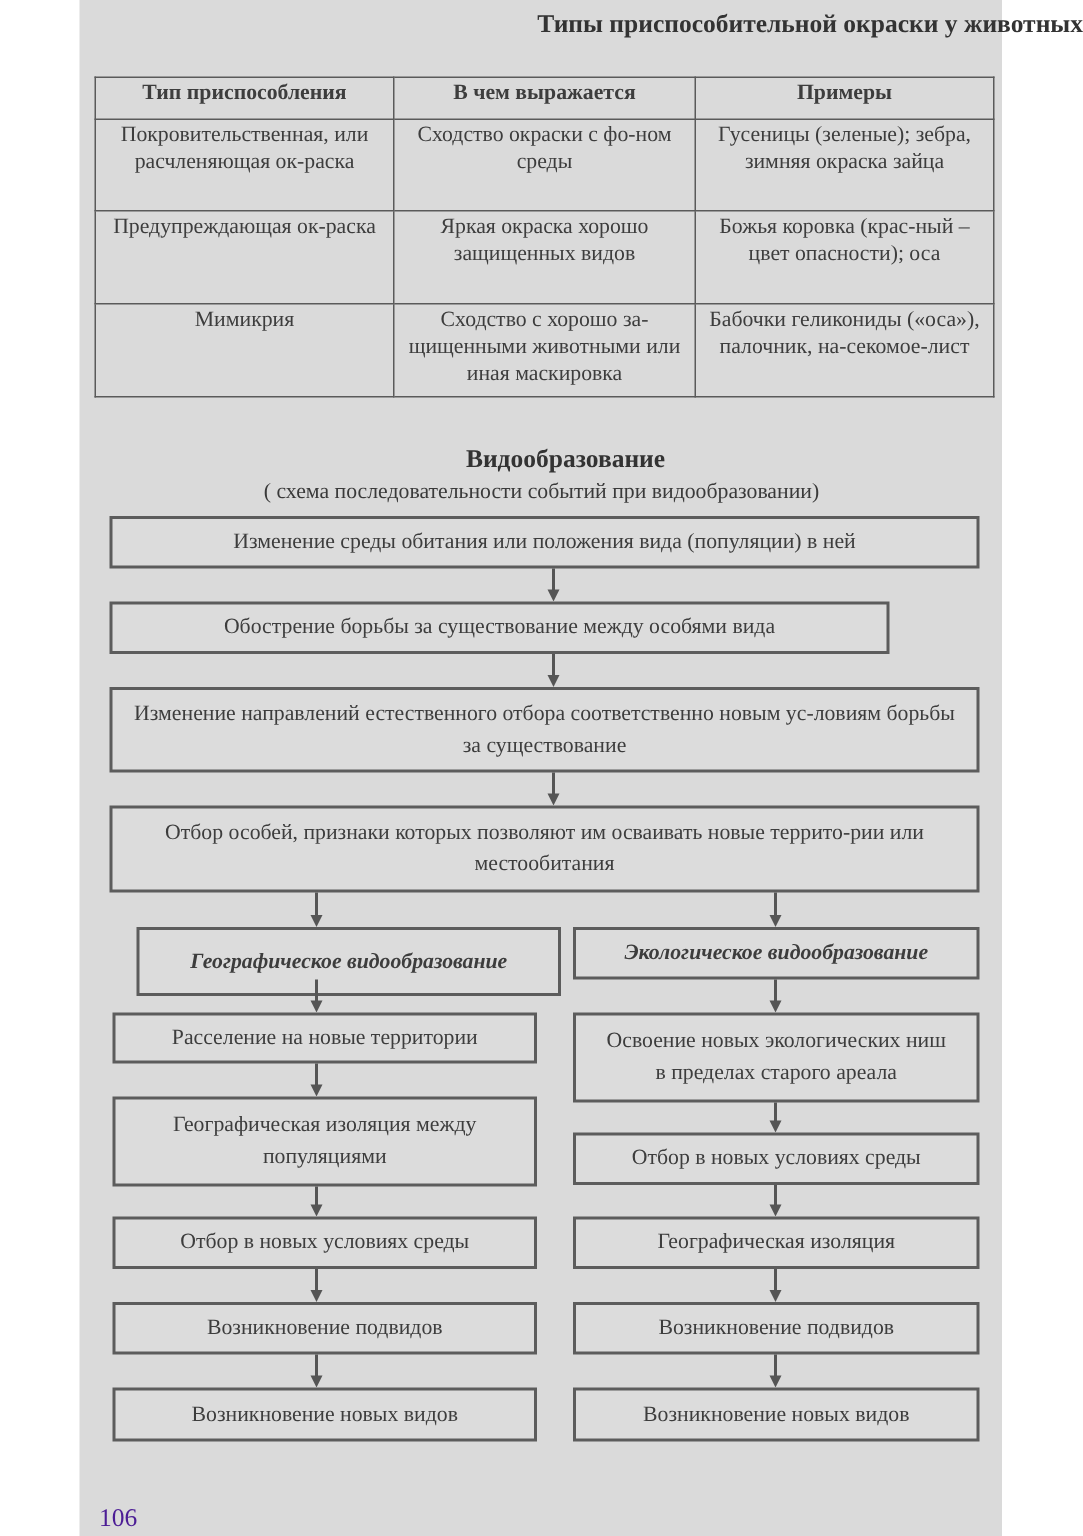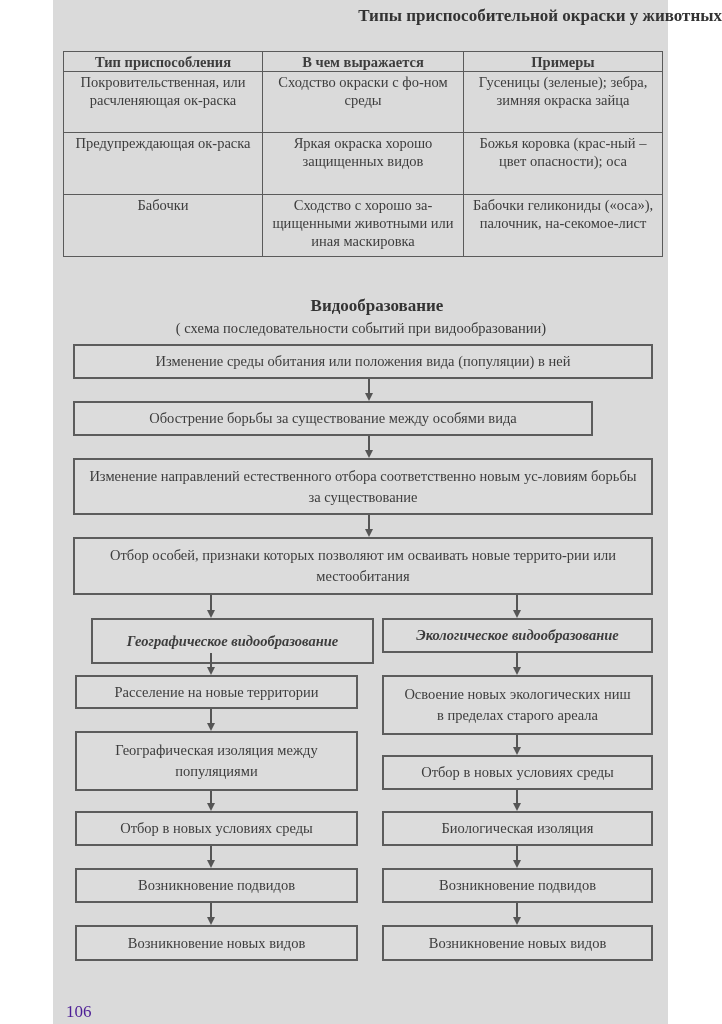--- a/index.html
+++ b/index.html
@@ -2,21 +2,21 @@
 <html><head>
 <meta charset="utf-8">
 <style>
   html, body { margin:0; padding:0; }
   body { width:722px; height:1024px; background:#ffffff; position:relative; overflow:hidden;
          font-family:"Liberation Serif","DejaVu Serif",serif; color:#3a3a3a; }
   .page { position:absolute; left:53px; top:0; width:615px; height:1024px; background:#dadada; }
   .title { position:absolute; left:0; width:722px; top:6px; text-align:right; font-weight:bold; font-size:17px; color:#333; }
   table.coloring { position:absolute; left:63px; top:51px; width:600px; border-collapse:collapse; font-size:14.5px; line-height:18px; }
   table.coloring th, table.coloring td { border:1.5px solid #5a5a5a; text-align:center; vertical-align:top; padding:1px 6px 2px; color:#3d3d3d; }
-  table.coloring th { font-weight:bold; padding:1px 6px 0; }
+  table.coloring th { font-weight:bold; padding:1px 6px 8px; }
   table.coloring tr.r1 td { height:57px; }
   table.coloring tr.r2 td { height:58px; }
   table.coloring tr.r3 td { height:58px; }
   .h2 { position:absolute; left:16px; width:722px; top:296px; text-align:center; font-weight:bold; font-size:17px; color:#333; }
   .sub { position:absolute; left:0; width:722px; top:320px; text-align:center; font-size:14.5px; }
   .box { position:absolute; border:2px solid #5c5c5c; background:#dcdcdc; box-sizing:border-box;
          display:flex; align-items:center; justify-content:center; text-align:center; font-size:14.5px; line-height:21px; padding:0 8px; color:#3d3d3d; }
   .box.it { font-style:italic; font-weight:bold; }
   .vline { position:absolute; width:1.5px; background:#555; }
   .arrow { position:absolute; width:0; height:0; border-left:4px solid transparent; border-right:4px solid transparent; border-top:8px solid #555; }
@@ -40,21 +40,21 @@
     <td>Покровительственная, или расчленяющая ок-раска</td>
     <td>Сходство окраски с фо-ном среды</td>
     <td>Гусеницы (зеленые); зебра, зимняя окраска зайца</td>
   </tr>
   <tr class="r2">
     <td>Предупреждающая ок-раска</td>
     <td>Яркая окраска хорошо защищенных видов</td>
     <td>Божья коровка (крас-ный – цвет опасности); оса</td>
   </tr>
   <tr class="r3">
-    <td>Бабочки</td>
+    <td>Мимикрия</td>
     <td>Сходство с хорошо за-щищенными животными или иная маскировка</td>
     <td>Бабочки геликониды («оса»), палочник, на-секомое-лист</td>
   </tr>
 </tbody>
   </table>
 
 <div class="h2">Видообразование</div>
 <div class="sub">( схема последовательности событий при видообразовании)</div>
 
 <div class="box" style="left:73px;top:344px;width:580px;height:35px">Изменение среды обитания или положения вида (популяции) в ней</div>
@@ -95,21 +95,21 @@
 
 <div class="box it" style="left:382px;top:618px;width:271px;height:35px">Экологическое видообразование</div>
 <div class="vline" style="left:516px;top:653px;height:16px"></div>
 <div class="arrow" style="left:513px;top:667px"></div>
 <div class="box" style="left:382px;top:675px;width:271px;height:60px;padding:0 20px">Освоение новых экологических ниш в пределах старого ареала</div>
 <div class="vline" style="left:516px;top:735px;height:14px"></div>
 <div class="arrow" style="left:513px;top:747px"></div>
 <div class="box" style="left:382px;top:755px;width:271px;height:35px">Отбор в новых условиях среды</div>
 <div class="vline" style="left:516px;top:790px;height:15px"></div>
 <div class="arrow" style="left:513px;top:803px"></div>
-<div class="box" style="left:382px;top:811px;width:271px;height:35px">Биологическая изоляция</div>
+<div class="box" style="left:382px;top:811px;width:271px;height:35px">Географическая изоляция</div>
 <div class="vline" style="left:516px;top:846px;height:16px"></div>
 <div class="arrow" style="left:513px;top:860px"></div>
 <div class="box" style="left:382px;top:868px;width:271px;height:35px">Возникновение подвидов</div>
 <div class="vline" style="left:516px;top:903px;height:16px"></div>
 <div class="arrow" style="left:513px;top:917px"></div>
 <div class="box" style="left:382px;top:925px;width:271px;height:36px">Возникновение новых видов</div>
 
 <div class="pnum">106</div>
 
 </body></html>

